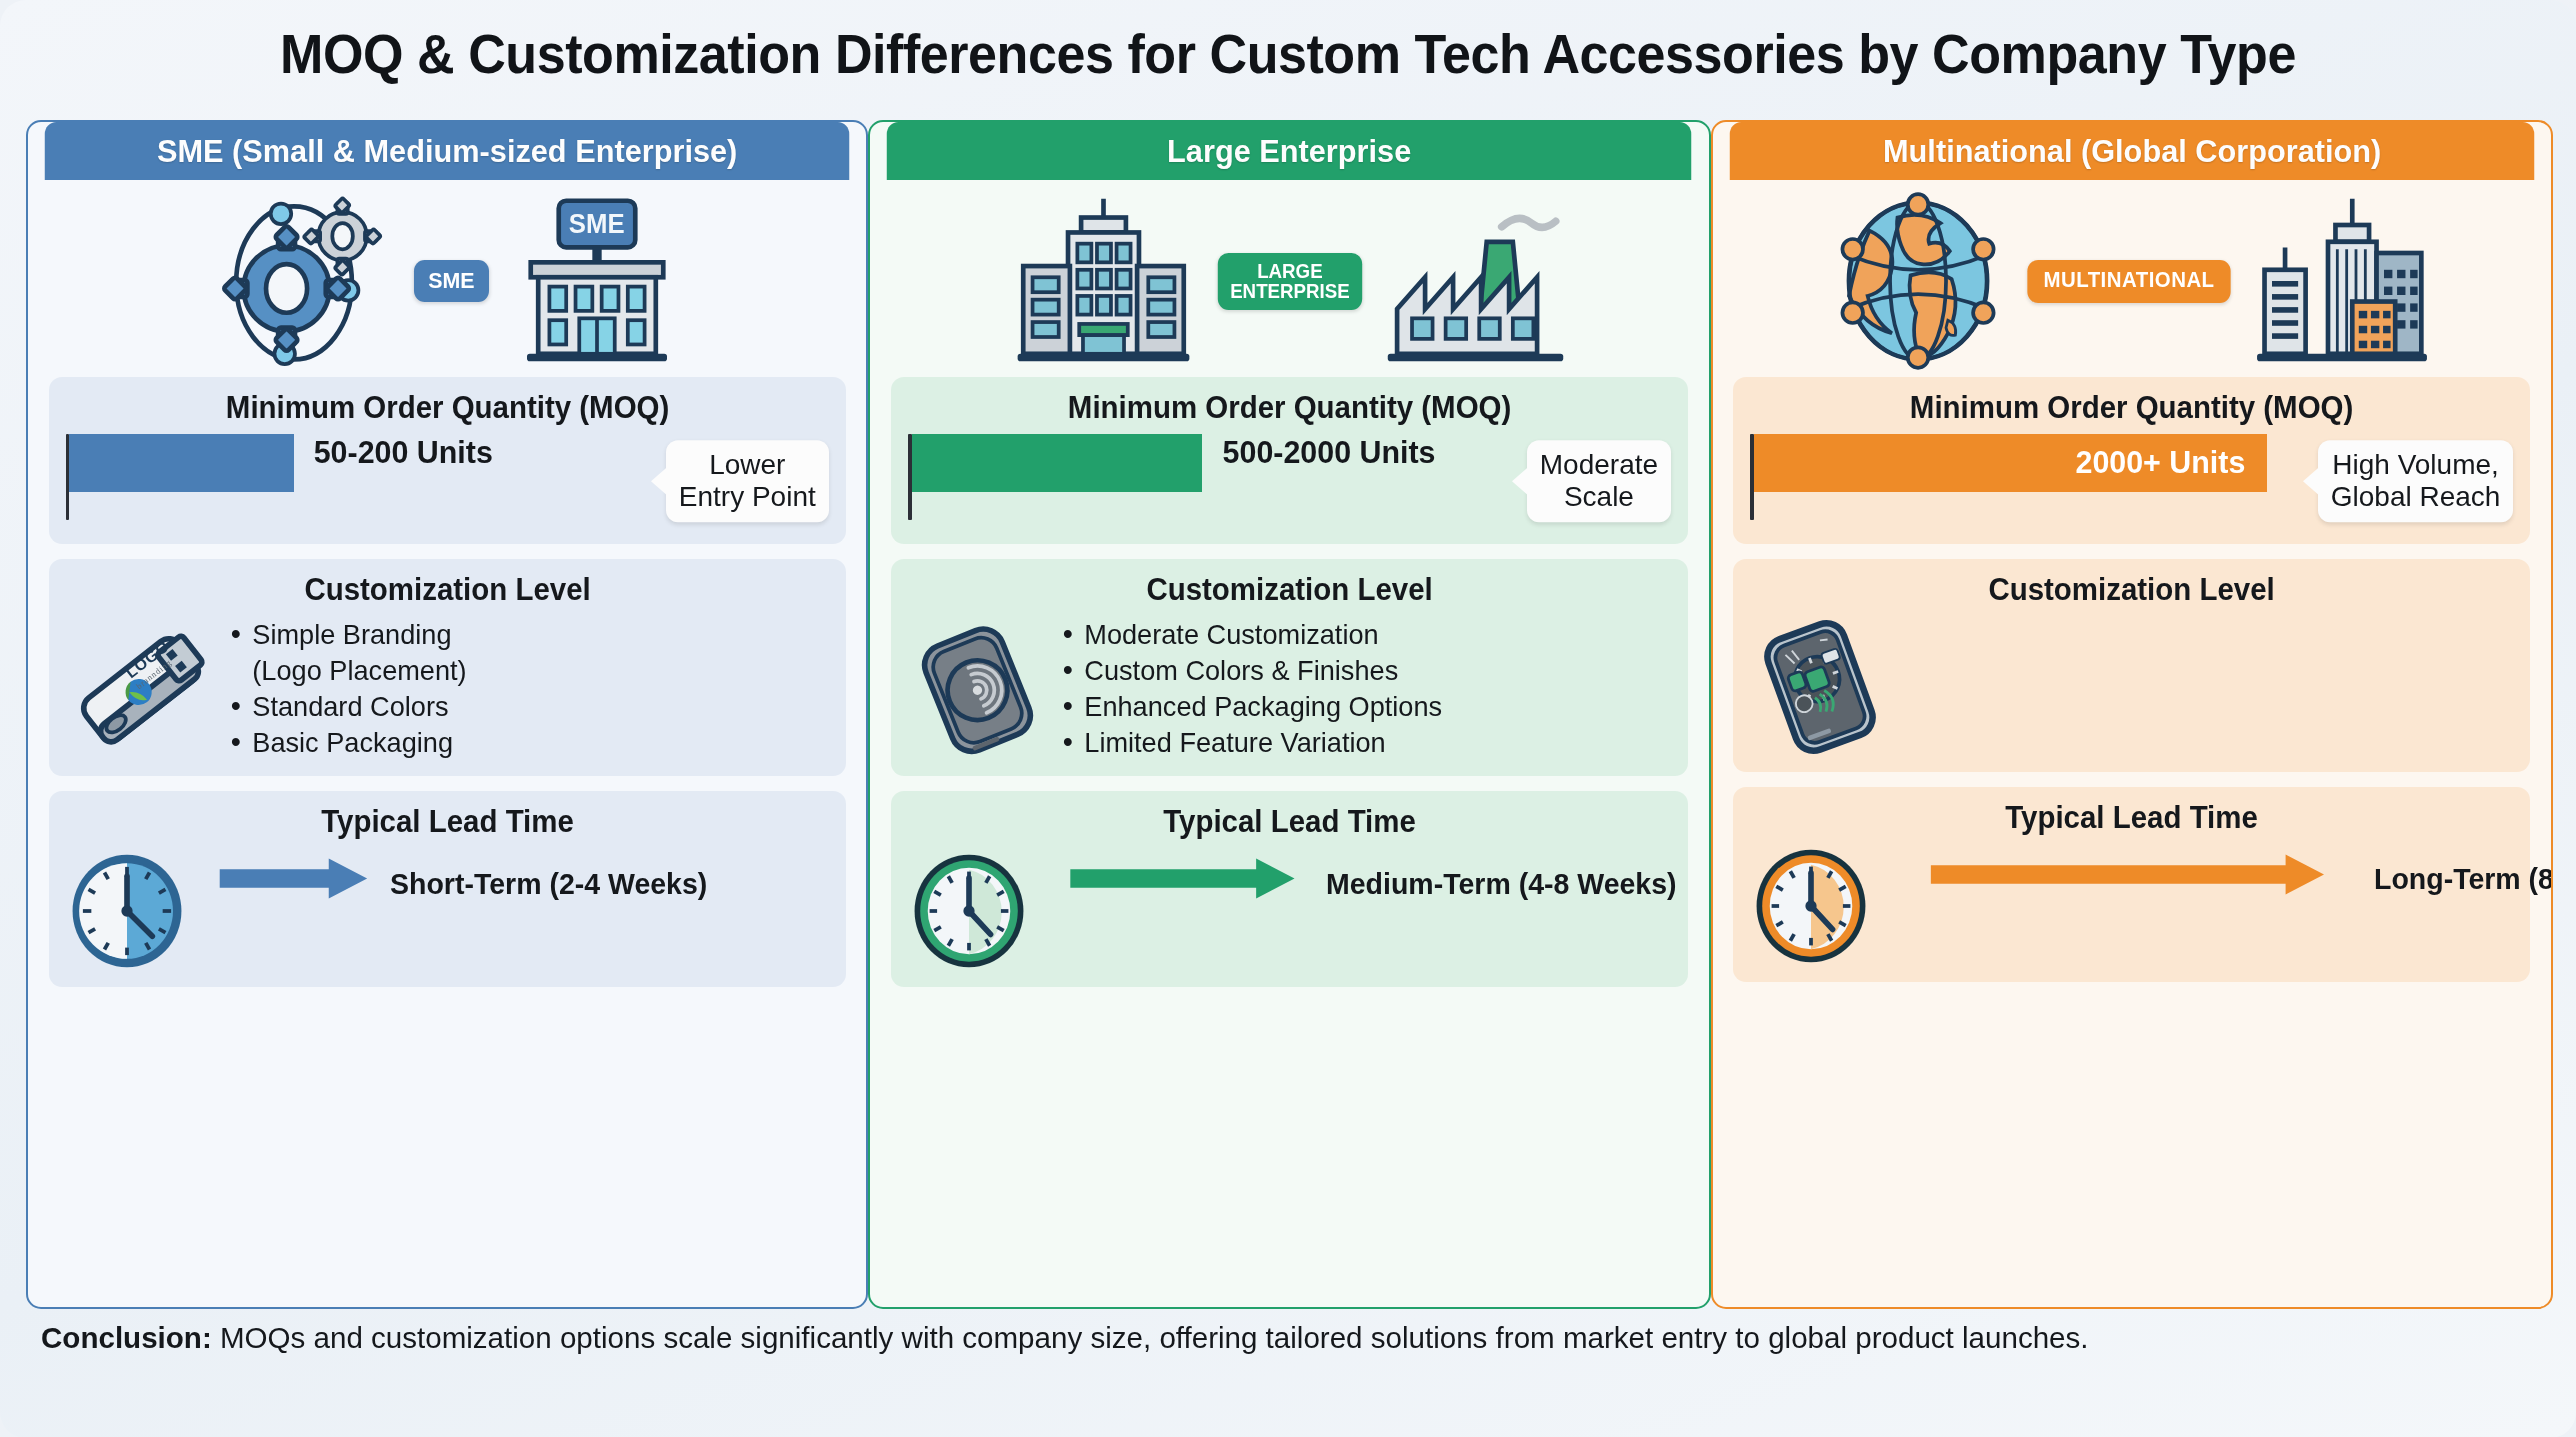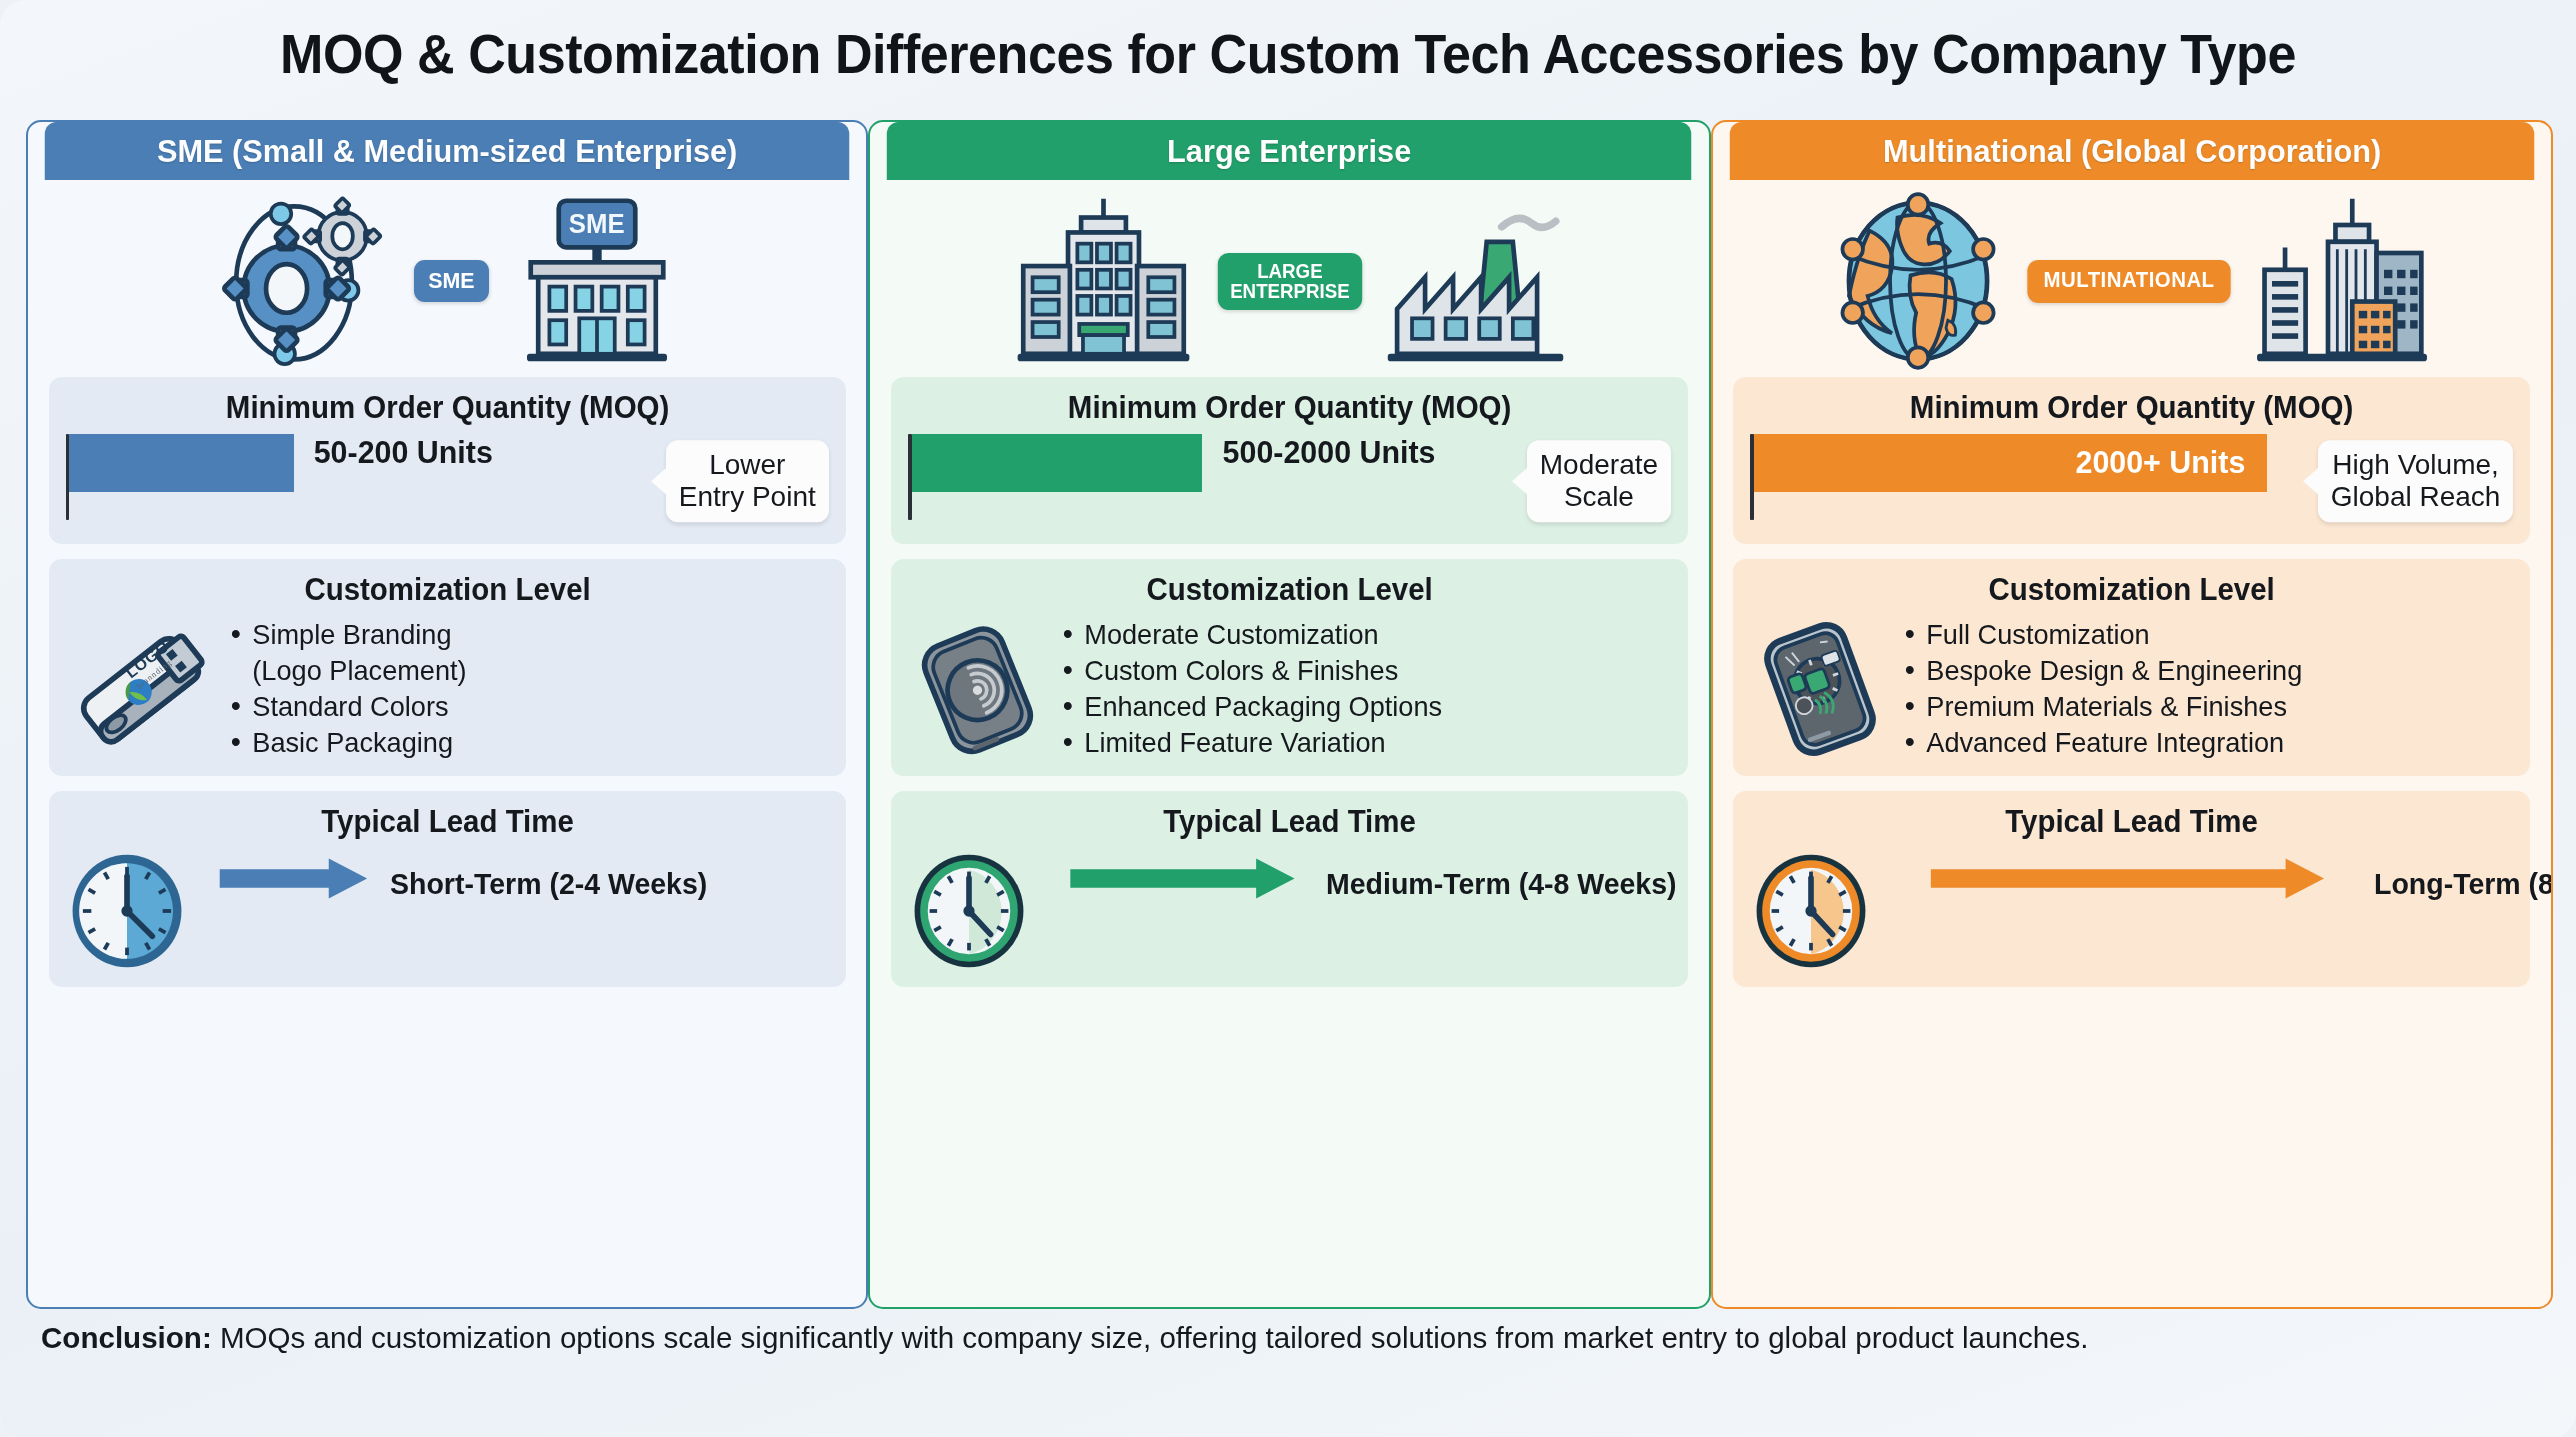--- a/index.html
+++ b/index.html
@@ -559,26 +559,20 @@
                 </g>
                 <g stroke="#cfd5da" stroke-width="2">
                   <line x1="52" y1="30" x2="58" y2="42"></line>
                     <line x1="60" y1="28" x2="64" y2="40"></line>
                   <line x1="92" y1="28" x2="100" y2="30"></line>
                 </g>
                 <rect x="44" y="120" width="26" height="5" rx="2" fill="#8d99a4"></rect>
               </g>
             </svg>
           </span>
-          <ul class="bullets">
-            <li>Full Customization</li>
-            <li>Bespoke Design &amp; Engineering</li>
-            <li>Premium Materials &amp; Finishes</li>
-            <li>Advanced Feature Integration</li>
-          </ul>
         </div>
       </div>
 
       <div class="card">
         <div class="card-title">Typical Lead Time</div>
         <div class="lead-row">
           <span>
             <svg width="122" height="122" viewBox="0 0 130 130">
               <ellipse cx="65" cy="65" rx="58" ry="60" fill="#17333f"></ellipse>
               <ellipse cx="65" cy="65" rx="52" ry="54" fill="#ee8b28"></ellipse>

